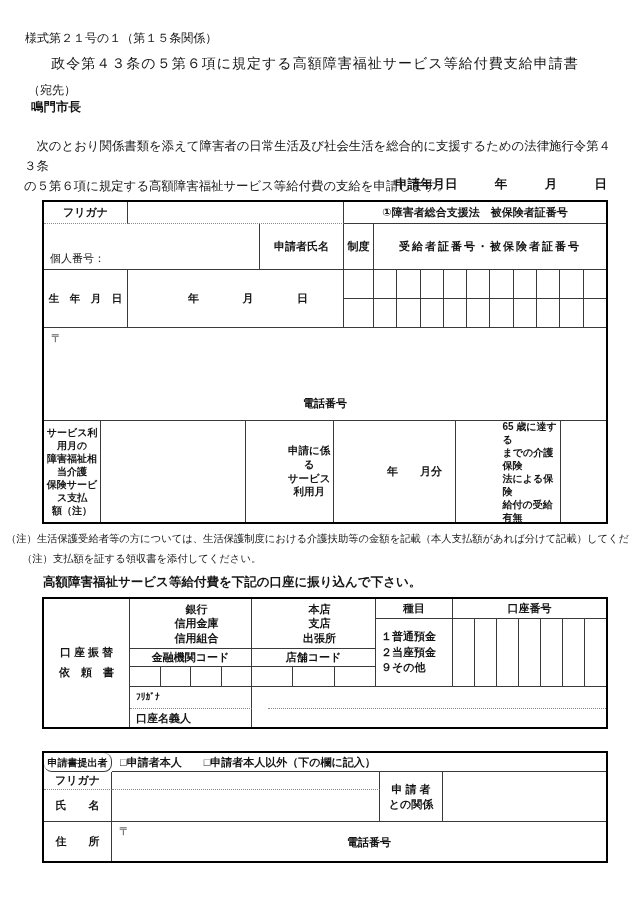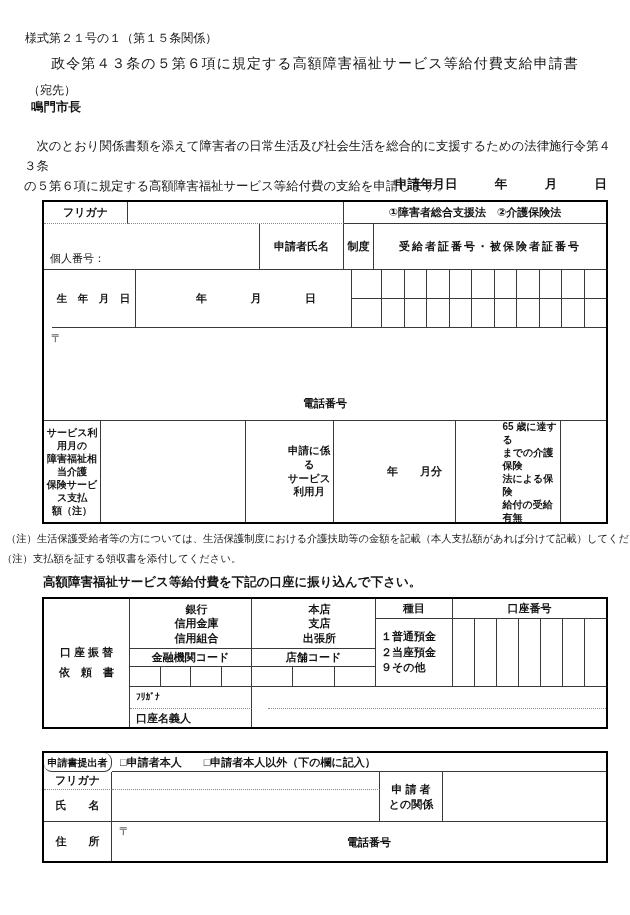--- a/index.html
+++ b/index.html
@@ -43,31 +43,31 @@
   <span>申請年月日</span>
   <span>年</span>
   <span>月</span>
   <span>日</span>
 </div>
 
 <div class="tbl" style="top:200px;left:42px;width:566px;height:324px;">
   <div class="row" style="height:22px;">
     <div class="cell cc dot-b" style="width:84px;">フリガナ</div>
     <div class="cell dot-b" style="width:216px;"></div>
-    <div class="cell cc nbr" style="flex:1;">①障害者総合支援法　②介護保険法</div>
+    <div class="cell cc nbr" style="flex:1;">①障害者総合支援法　被保険者証番号</div>
   </div>
   <div class="row" style="height:46px;">
     <div class="cell" style="width:216px;">
       <span class="abs" style="left:6px;bottom:4px;font-weight:500;">個人番号：</span>
     </div>
     <div class="cell cc" style="width:84px;">申請者氏名</div>
     <div class="cell cc" style="width:30px;">制度</div>
     <div class="cell cc nbr ls2" style="flex:1;">受給者証番号・被保険者証番号</div>
   </div>
-  <div class="row" style="height:58px;padding-left:8px;">
+  <div class="row" style="height:58px;">
     <div class="cell cc" style="width:84px;font-size:10.5px;">生　年　月　日</div>
     <div class="cell" style="width:216px;">
       <div class="abs" style="left:60px;right:35px;top:0;bottom:0;display:flex;align-items:center;justify-content:space-between;">
         <span>年</span>
         <span>月</span>
         <span>日</span>
       </div>
     </div>
     <div class="col nbr" style="flex:1;">
       <div class="row" style="height:29px;">
@@ -123,21 +123,21 @@
 法による保険
 給付の受給有無</div>
     <div class="cell nbr nbb" style="flex:1;display:flex;flex-direction:column;justify-content:center;padding-left:5px;gap:3px;">
       <span>□無</span>
       <span>□有</span>
     </div>
   </div>
 </div>
 
 <div class="abs note" style="left:6px;top:529px;">（注）生活保護受給者等の方については、生活保護制度における介護扶助等の金額を記載（本人支払額があれば分けて記載）してください。</div>
-<div class="abs note" style="left:2px;top:549px;">（注）支払額を証する領収書を添付してください。</div>
+<div class="abs note" style="left:22px;top:549px;">（注）支払額を証する領収書を添付してください。</div>
 
 <div class="abs instr" style="left:43px;top:574px;">高額障害福祉サービス等給付費を下記の口座に振り込んで下さい。</div>
 
 <div class="tbl" style="top:597px;left:42px;width:566px;height:132px;">
   <div class="row" style="flex:1;">
     <div class="cell cc pre nbb" style="width:86px;line-height:1.8;">口 座 振 替
 依　頼　書</div>
     <div class="col nbr" style="flex:1;">
       <div class="row" style="height:88px;">
         <div class="col" style="width:122px;">

